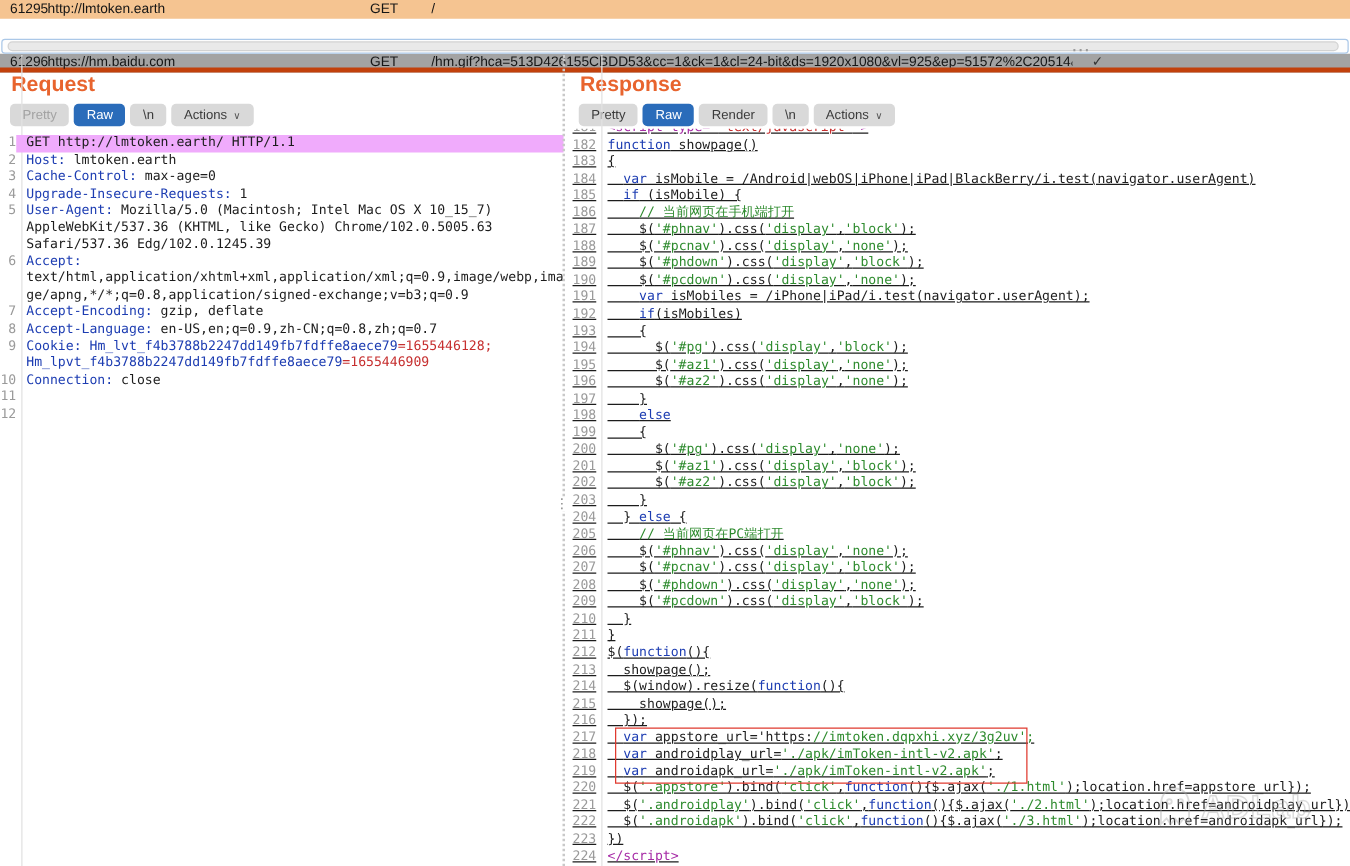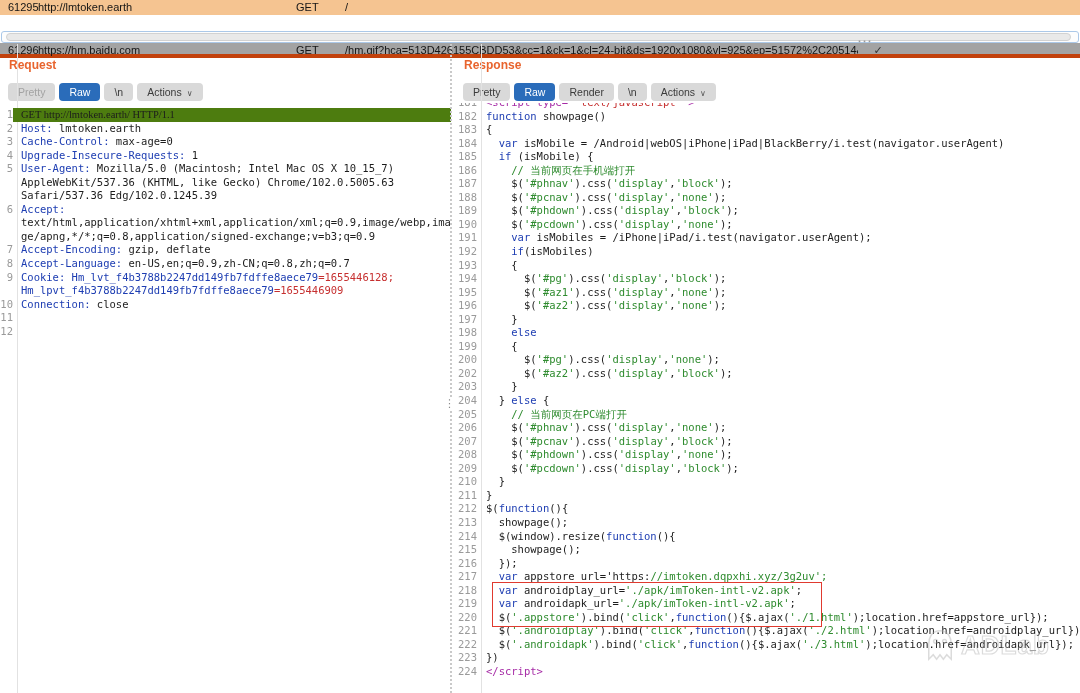--- a/index.html
+++ b/index.html
@@ -20,41 +20,41 @@
 
   
   .scrollband { position:absolute; top:31px; left:1px; width:1078px; height:12px;
     border:1px solid #abc8e8; border-radius:3px; background:#fdfdfd; }
   .scrollthumb { position:absolute; top:1px; left:4px; right:7px; height:8px;
     background:#e9e9e9; border:1px solid #d2d2d2; border-radius:4px; }
   .split-dots-h { position:absolute; top:36px; left:857px; font-size:15px; color:#9a9a9a;
     letter-spacing:1px; line-height:10px; }
 
   
-  .pane-title { position:absolute; top:58px; font-size:12px; font-weight:bold; color:#e8642e; }
+  .pane-title { position:absolute; top:58px; font-size:17px; font-weight:bold; color:#e8642e; }
   .tabs { position:absolute; top:83px; display:flex; gap:4px; }
   .tab { height:18px; line-height:18px; padding:0 10px; border-radius:4px;
     background:#d9d9d9; color:#3b3b3b; font-size:10.5px; cursor:default; }
   .tab.active { background:#2a6cba; color:#fff; }
   .tab.muted { color:#a3a3a3; }
   .tab .chev { font-size:8px; margin-left:5px; color:#555; }
 
   
   .code { position:absolute; top:103px; bottom:0; overflow:hidden;
     font-family:"DejaVu Sans Mono", monospace; font-size:10.5px; color:#1c1c1c; }
   .code-req { left:0; width:451px; padding-top:5px; }
-  .code-resp { left:453px; width:627px; }
+  .code-resp { left:453px; width:627px;text-decoration:underline; }
   .code-resp .code-line:first-child { margin-top:-7px; }
   .code-line { display:flex; height:13.55px; line-height:13.55px; white-space:pre; }
   .ln { color:#9a9a9a; text-align:right; flex:none; }
   .code-req .ln { width:13px; }
   .code-resp .ln { width:24px; }
   .lc { flex:1; padding-left:8px; overflow:hidden; }
   .code-resp .lc { padding-left:9px; }
-  .lc.hl { background:#4d7c0f;font-family:Liberation Serif, serif; }
+  .lc.hl { background:#f0abfc; }
   .seg-b { color:#1d3db2; } 
   .seg-k { color:#1d3db2; } 
   .seg-s { color:#2e8b2e; } 
   .seg-c { color:#2e8b2e; } 
   .seg-r { color:#c62f2f; } 
   .seg-m { color:#a62ba6;text-align:right; } 
   .seg-t { color:#1c1c1c; }
 
   .gutter-line { position:absolute; top:44px; bottom:0; width:1px; background:#e2e2e2; }
   .gl-req { left:17px; }
@@ -156,20 +156,21 @@
       <div class="code-line"><span class="ln">191</span><span class="lc"><span class="seg-t">    </span><span class="seg-k">var</span><span class="seg-t"> isMobiles = /iPhone|iPad/i.test(navigator.userAgent);</span></span></div>
       <div class="code-line"><span class="ln">192</span><span class="lc"><span class="seg-t">    </span><span class="seg-k">if</span><span class="seg-t">(isMobiles)</span></span></div>
       <div class="code-line"><span class="ln">193</span><span class="lc"><span class="seg-t">    {</span></span></div>
       <div class="code-line"><span class="ln">194</span><span class="lc"><span class="seg-t">      $(</span><span class="seg-s">'#pg'</span><span class="seg-t">).css(</span><span class="seg-s">'display'</span><span class="seg-t">,</span><span class="seg-s">'block'</span><span class="seg-t">);</span></span></div>
       <div class="code-line"><span class="ln">195</span><span class="lc"><span class="seg-t">      $(</span><span class="seg-s">'#az1'</span><span class="seg-t">).css(</span><span class="seg-s">'display'</span><span class="seg-t">,</span><span class="seg-s">'none'</span><span class="seg-t">);</span></span></div>
       <div class="code-line"><span class="ln">196</span><span class="lc"><span class="seg-t">      $(</span><span class="seg-s">'#az2'</span><span class="seg-t">).css(</span><span class="seg-s">'display'</span><span class="seg-t">,</span><span class="seg-s">'none'</span><span class="seg-t">);</span></span></div>
       <div class="code-line"><span class="ln">197</span><span class="lc"><span class="seg-t">    }</span></span></div>
       <div class="code-line"><span class="ln">198</span><span class="lc"><span class="seg-t">    </span><span class="seg-k">else</span></span></div>
       <div class="code-line"><span class="ln">199</span><span class="lc"><span class="seg-t">    {</span></span></div>
       <div class="code-line"><span class="ln">200</span><span class="lc"><span class="seg-t">      $(</span><span class="seg-s">'#pg'</span><span class="seg-t">).css(</span><span class="seg-s">'display'</span><span class="seg-t">,</span><span class="seg-s">'none'</span><span class="seg-t">);</span></span></div>
+      <div class="code-line"><span class="ln">201</span><span class="lc"><span class="seg-t">      $(</span><span class="seg-s">'#az1'</span><span class="seg-t">).css(</span><span class="seg-s">'display'</span><span class="seg-t">,</span><span class="seg-s">'block'</span><span class="seg-t">);</span></span></div>
       <div class="code-line"><span class="ln">202</span><span class="lc"><span class="seg-t">      $(</span><span class="seg-s">'#az2'</span><span class="seg-t">).css(</span><span class="seg-s">'display'</span><span class="seg-t">,</span><span class="seg-s">'block'</span><span class="seg-t">);</span></span></div>
       <div class="code-line"><span class="ln">203</span><span class="lc"><span class="seg-t">    }</span></span></div>
       <div class="code-line"><span class="ln">204</span><span class="lc"><span class="seg-t">  } </span><span class="seg-k">else</span><span class="seg-t"> {</span></span></div>
       <div class="code-line"><span class="ln">205</span><span class="lc"><span class="seg-t">    </span><span class="seg-c">// 当前网页在PC端打开</span></span></div>
       <div class="code-line"><span class="ln">206</span><span class="lc"><span class="seg-t">    $(</span><span class="seg-s">'#phnav'</span><span class="seg-t">).css(</span><span class="seg-s">'display'</span><span class="seg-t">,</span><span class="seg-s">'none'</span><span class="seg-t">);</span></span></div>
       <div class="code-line"><span class="ln">207</span><span class="lc"><span class="seg-t">    $(</span><span class="seg-s">'#pcnav'</span><span class="seg-t">).css(</span><span class="seg-s">'display'</span><span class="seg-t">,</span><span class="seg-s">'block'</span><span class="seg-t">);</span></span></div>
       <div class="code-line"><span class="ln">208</span><span class="lc"><span class="seg-t">    $(</span><span class="seg-s">'#phdown'</span><span class="seg-t">).css(</span><span class="seg-s">'display'</span><span class="seg-t">,</span><span class="seg-s">'none'</span><span class="seg-t">);</span></span></div>
       <div class="code-line"><span class="ln">209</span><span class="lc"><span class="seg-t">    $(</span><span class="seg-s">'#pcdown'</span><span class="seg-t">).css(</span><span class="seg-s">'display'</span><span class="seg-t">,</span><span class="seg-s">'block'</span><span class="seg-t">);</span></span></div>
       <div class="code-line"><span class="ln">210</span><span class="lc"><span class="seg-t">  }</span></span></div>
       <div class="code-line"><span class="ln">211</span><span class="lc"><span class="seg-t">}</span></span></div>

